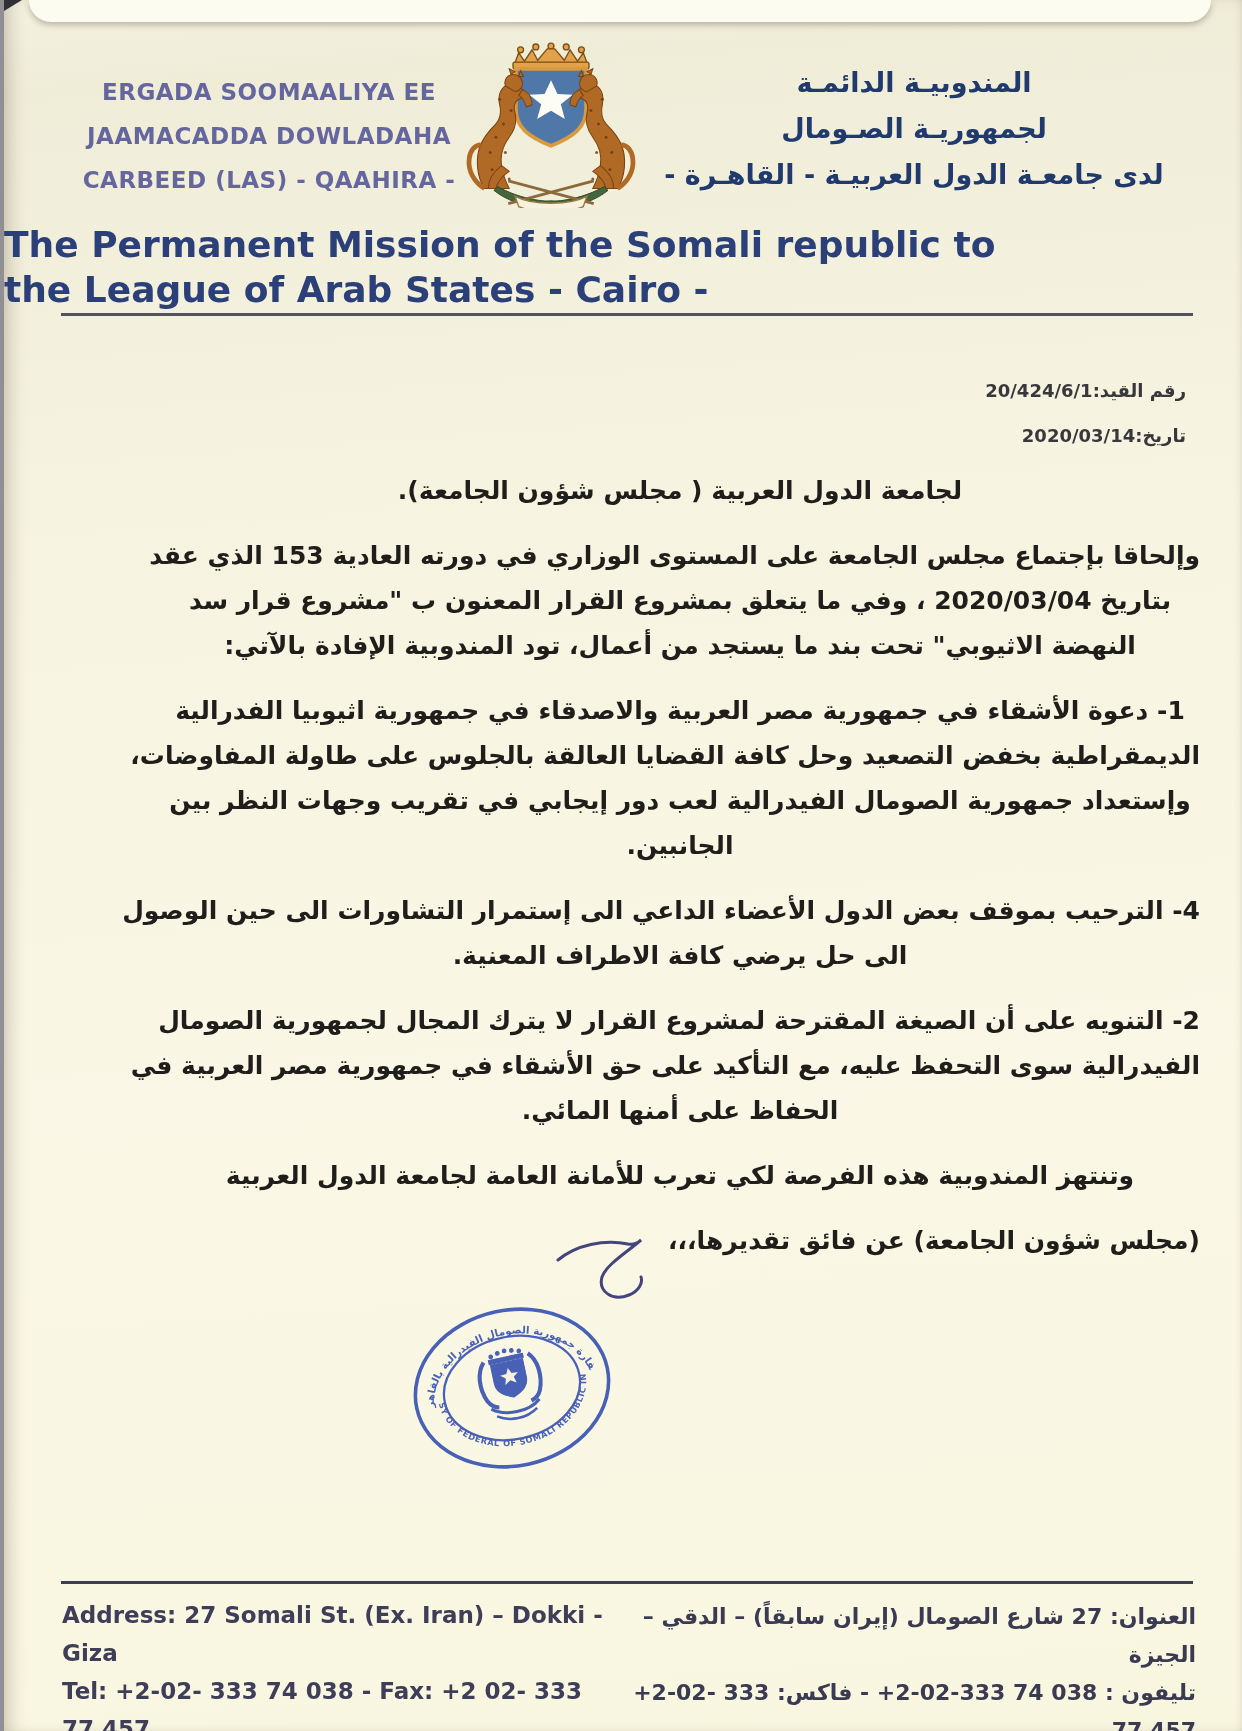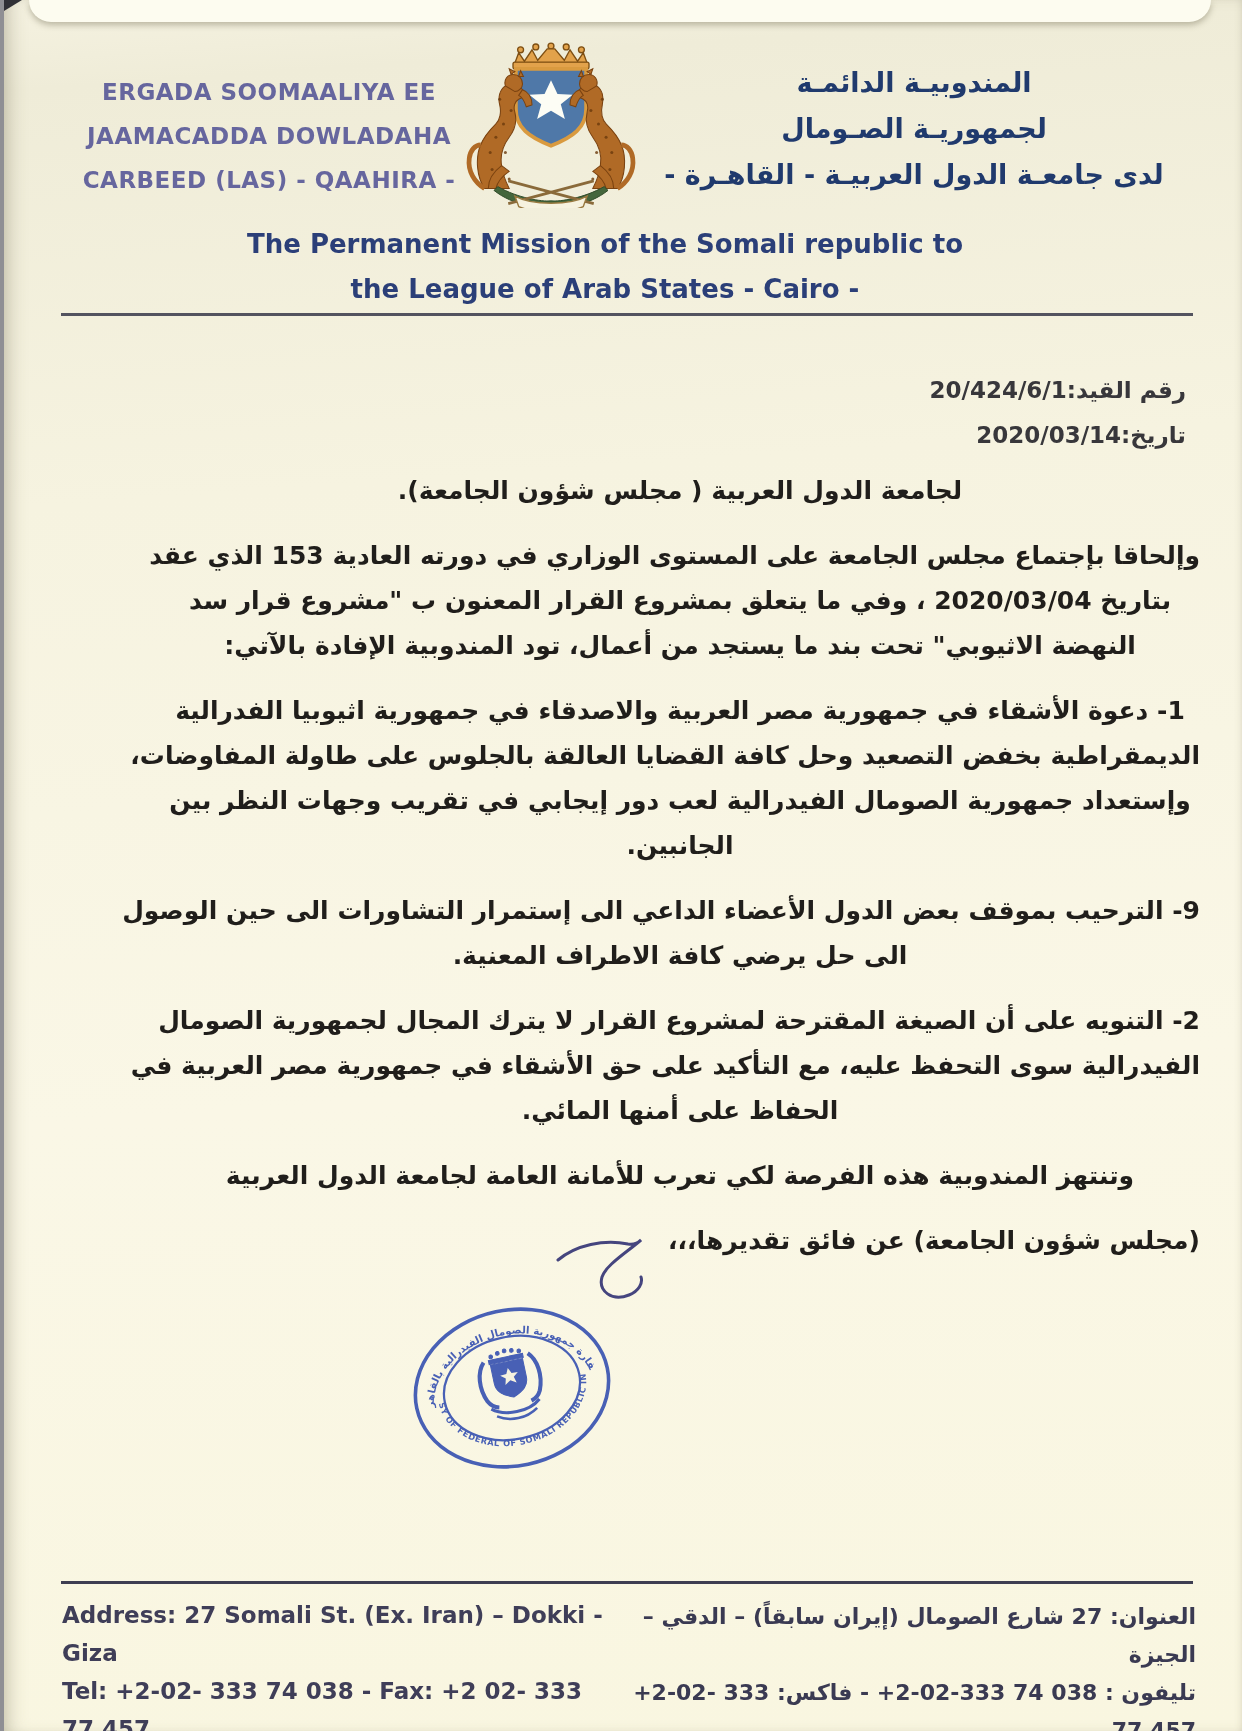--- a/index.html
+++ b/index.html
@@ -31,28 +31,28 @@
     font-size:23px;line-height:44px;letter-spacing:.5px;
   }
   .hdr-arabic{
     position:absolute;left:660px;top:60px;width:500px;
     direction:rtl;text-align:center;color:#203a6d;font-weight:bold;
     font-size:27px;line-height:46px;
   }
   .emblem{position:absolute;left:452px;top:36px;width:190px;height:172px;}
   .mission-title{
     position:absolute;left:0;top:222px;width:1130px;
-    text-align:center;color:#2b3f78;font-weight:bold;
-    font-size:26px;line-height:45px;margin-left:36px;
+    text-align:left;color:#2b3f78;font-weight:bold;
+    font-size:36px;line-height:45px;
   }
   .hdr-rule{position:absolute;left:57px;top:313px;width:1132px;height:3px;background:#53535f;}
   .ref-block{
     position:absolute;right:58px;top:368px;
     direction:rtl;text-align:right;color:#38373b;
-    font-size:23px;font-weight:bold;line-height:45px;
+    font-size:18px;font-weight:bold;line-height:45px;
   }
   .body-col{
     position:absolute;left:156px;top:468px;width:1040px;
     direction:rtl;color:#201e1b;font-weight:bold;font-size:25px;
   }
   .para{margin:0 0 20px 0;}
   .bline{line-height:45px;text-align:center;white-space:nowrap;}
   .signoff .bline{text-align:right;}
   .signature{position:absolute;left:548px;top:1236px;width:100px;height:78px;}
   .stamp{position:absolute;left:405px;top:1306px;width:206px;height:164px;transform:rotate(-12deg);opacity:.93;}
@@ -171,21 +171,21 @@
       <div class="bline">بتاريخ 2020/03/04 ، وفي ما يتعلق بمشروع القرار المعنون ب "مشروع قرار سد</div>
       <div class="bline">النهضة الاثيوبي" تحت بند ما يستجد من أعمال، تود المندوبية الإفادة بالآتي:</div>
     </div>
     <div class="para">
       <div class="bline">1- دعوة الأشقاء في جمهورية مصر العربية والاصدقاء في جمهورية اثيوبيا الفدرالية</div>
       <div class="bline">الديمقراطية  بخفض التصعيد وحل كافة القضايا العالقة بالجلوس على طاولة المفاوضات،</div>
       <div class="bline">وإستعداد جمهورية الصومال الفيدرالية لعب دور إيجابي في تقريب وجهات النظر بين</div>
       <div class="bline">الجانبين.</div>
     </div>
     <div class="para">
-      <div class="bline">9- الترحيب بموقف بعض الدول الأعضاء الداعي الى إستمرار التشاورات الى حين الوصول</div>
+      <div class="bline">4- الترحيب بموقف بعض الدول الأعضاء الداعي الى إستمرار التشاورات الى حين الوصول</div>
       <div class="bline">الى حل يرضي كافة الاطراف المعنية.</div>
     </div>
     <div class="para">
       <div class="bline">2- التنويه على أن الصيغة المقترحة لمشروع القرار لا يترك المجال لجمهورية الصومال</div>
       <div class="bline">الفيدرالية  سوى التحفظ عليه، مع التأكيد على حق الأشقاء في جمهورية مصر العربية في</div>
       <div class="bline">الحفاظ على أمنها المائي.</div>
     </div>
     <div class="para">
       <div class="bline">وتنتهز المندوبية هذه الفرصة لكي تعرب للأمانة العامة لجامعة الدول العربية</div>
     </div>

